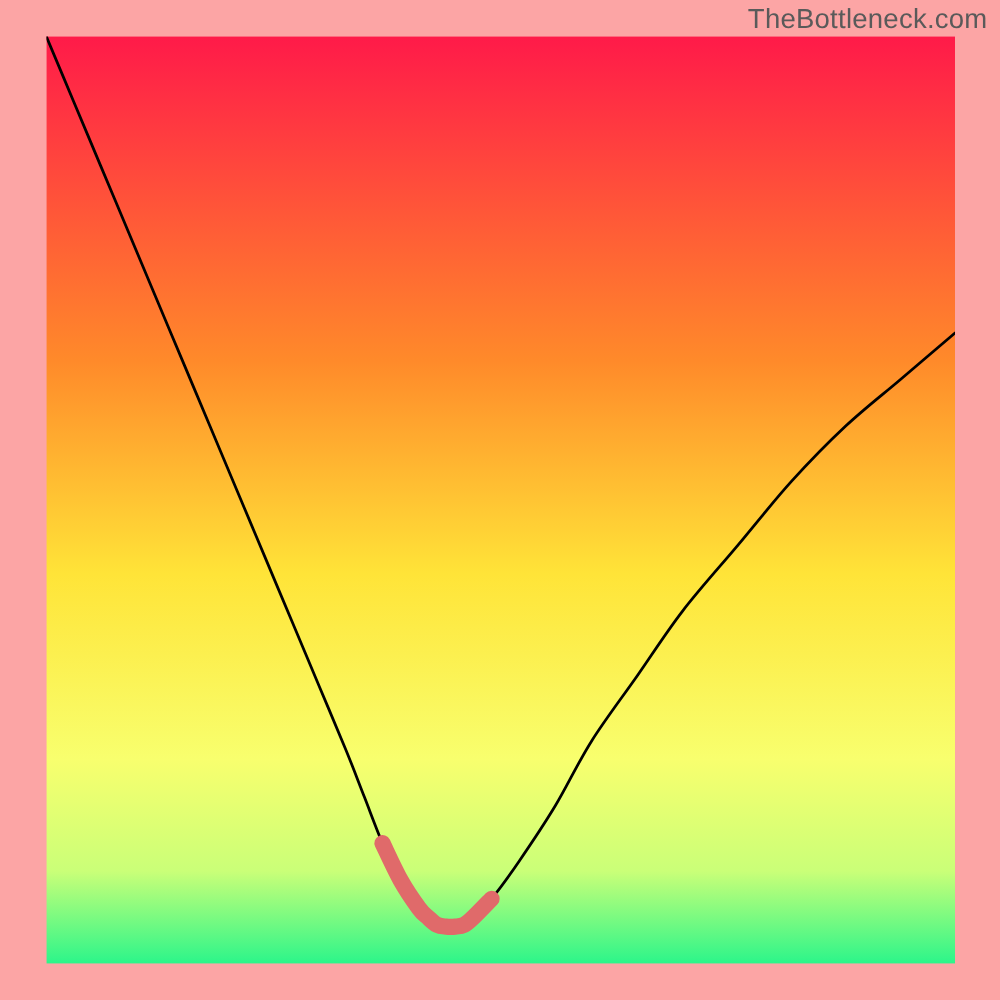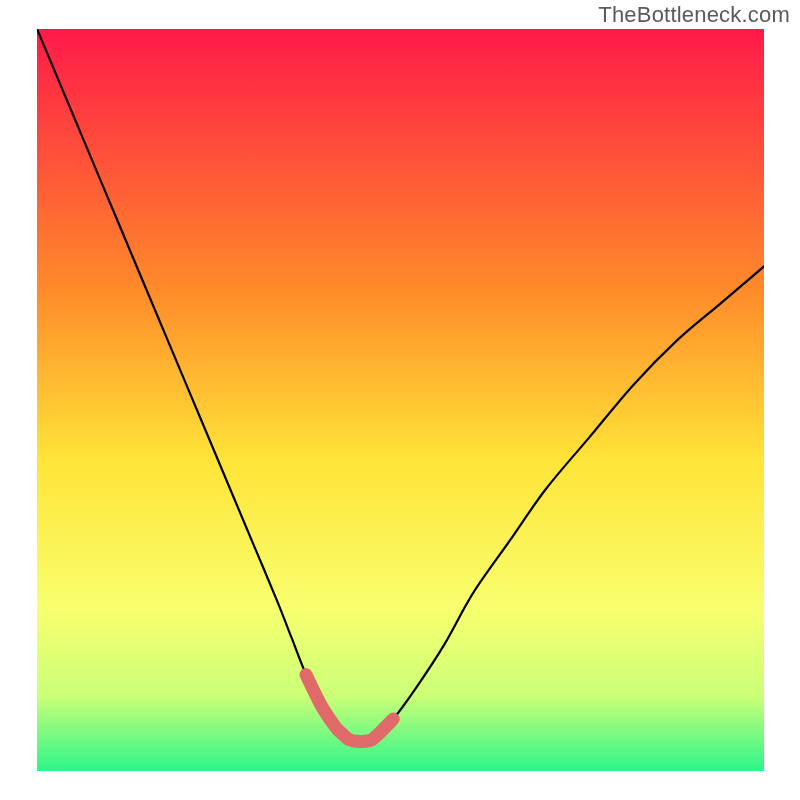--- a/index.html
+++ b/index.html
@@ -10,21 +10,21 @@
     background: #000;
     overflow: hidden;
     font-family: Arial, Helvetica, sans-serif;
   }
   .frame {
     position: absolute;
     left: 0;
     top: 0;
     width: 800px;
     height: 800px;
-    background: #ffffff;
+    background: #fca5a5;
   }
   .watermark {
     position: absolute;
     top: 2px;
     right: 10px;
     color: #5a5a5a;
     font-size: 22px;
     font-weight: 500;
     letter-spacing: 0.2px;
     z-index: 10;

